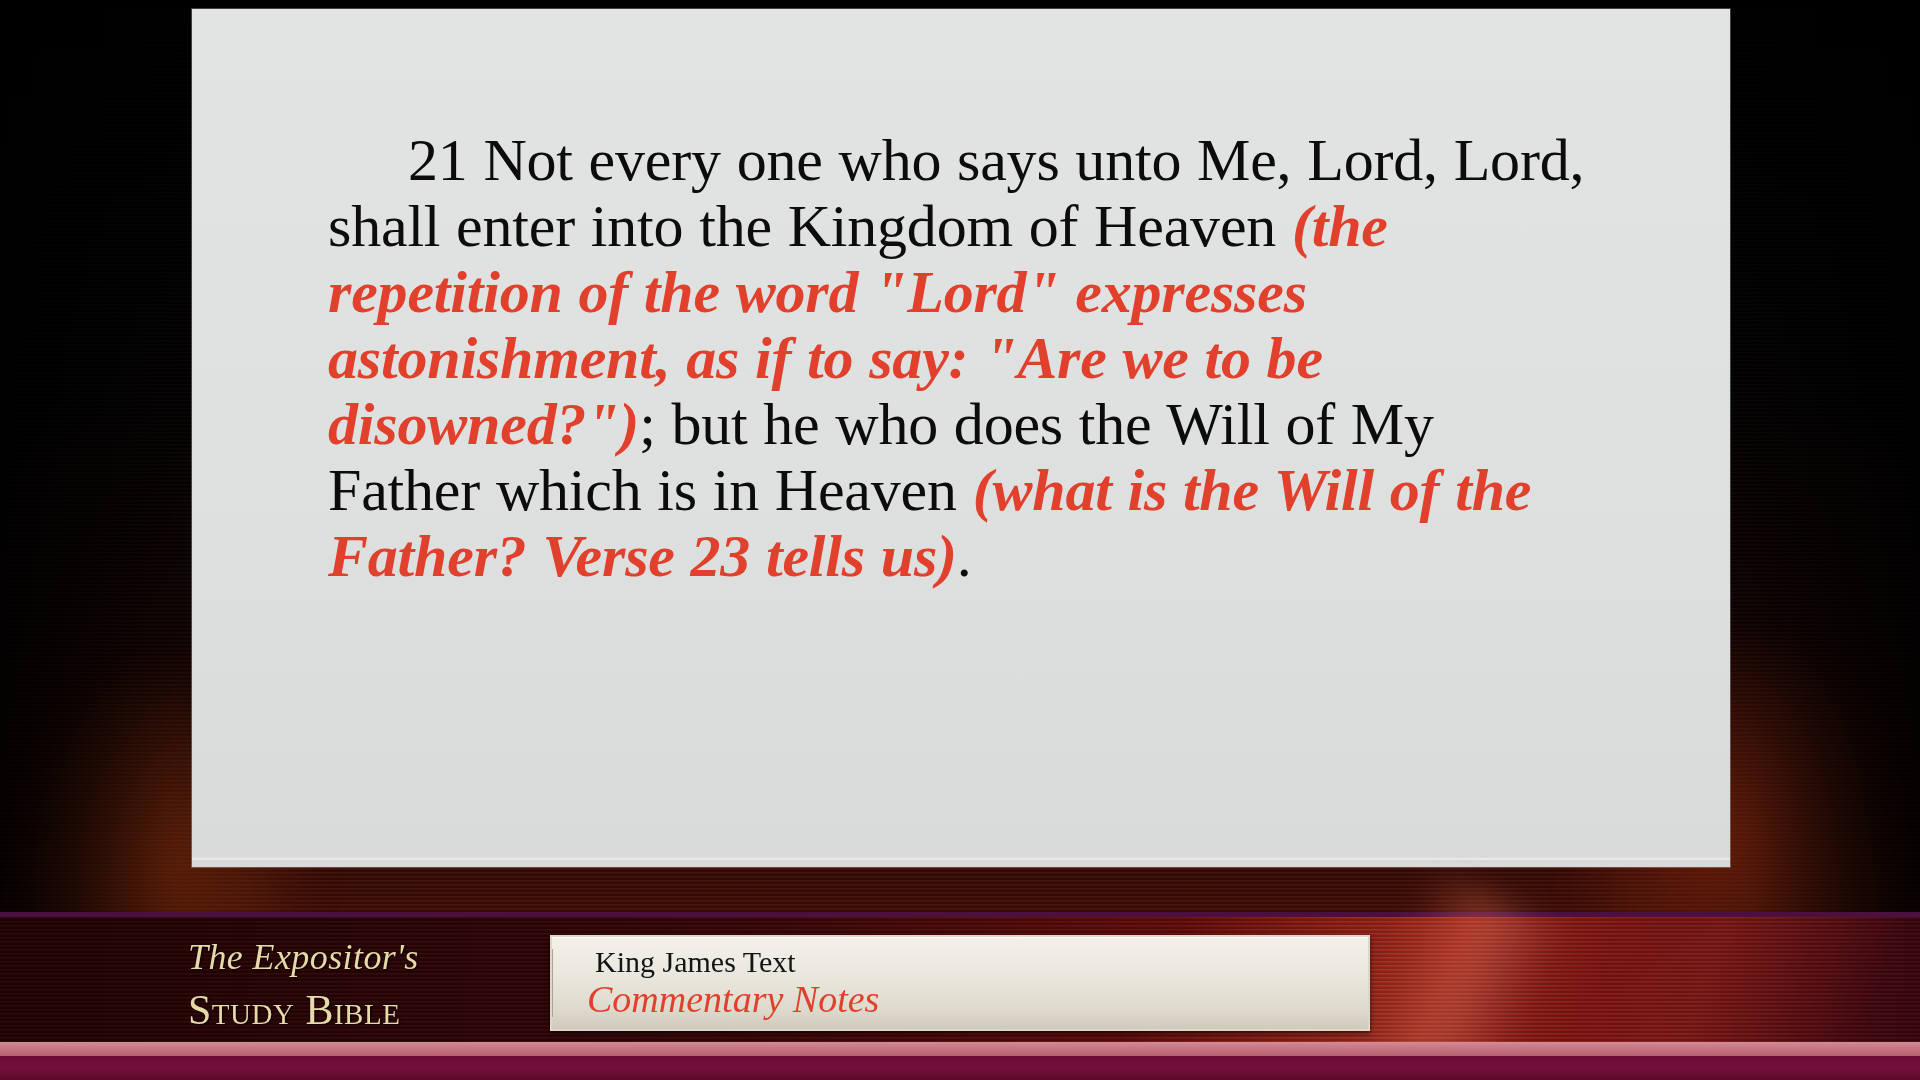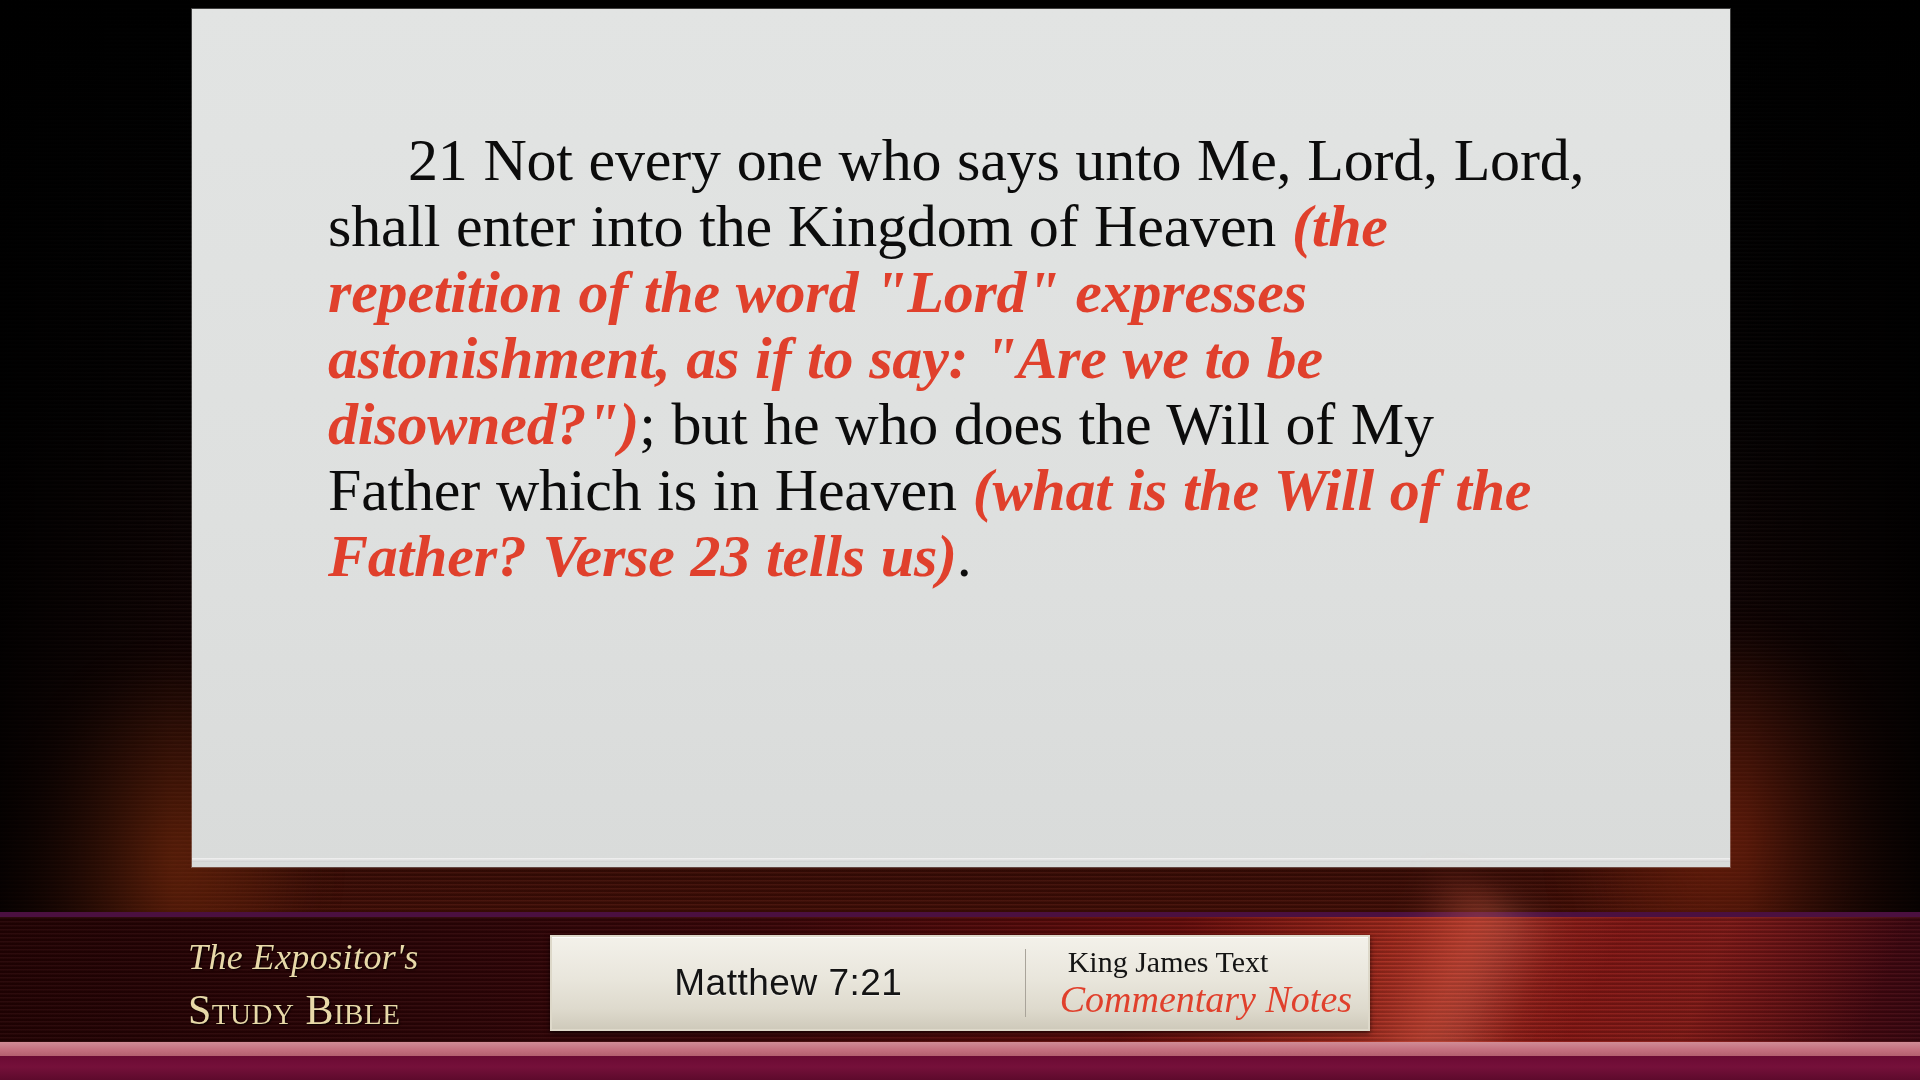--- a/index.html
+++ b/index.html
@@ -260,23 +260,20 @@
   <div class="footer">
     <div class="footer-scan"></div>
     <div class="footer-streak"></div>
 
     <div class="brand">
       <span class="brand-line1">The Expositor's</span>
       <span class="brand-line2">Study Bible</span>
     </div>
 
     <div class="reference-bar">
-      <div class="ref-left">
-        <span class="ref-verse">Matthew 7:21</span>
-      </div>
       <div class="ref-divider"></div>
       <div class="ref-right">
         <span class="ref-kjv">King James Text</span>
         <span class="ref-notes">Commentary Notes</span>
       </div>
     </div>
   </div>
 
   <div class="footer-band"></div>
   <div class="footer-strip"></div>

